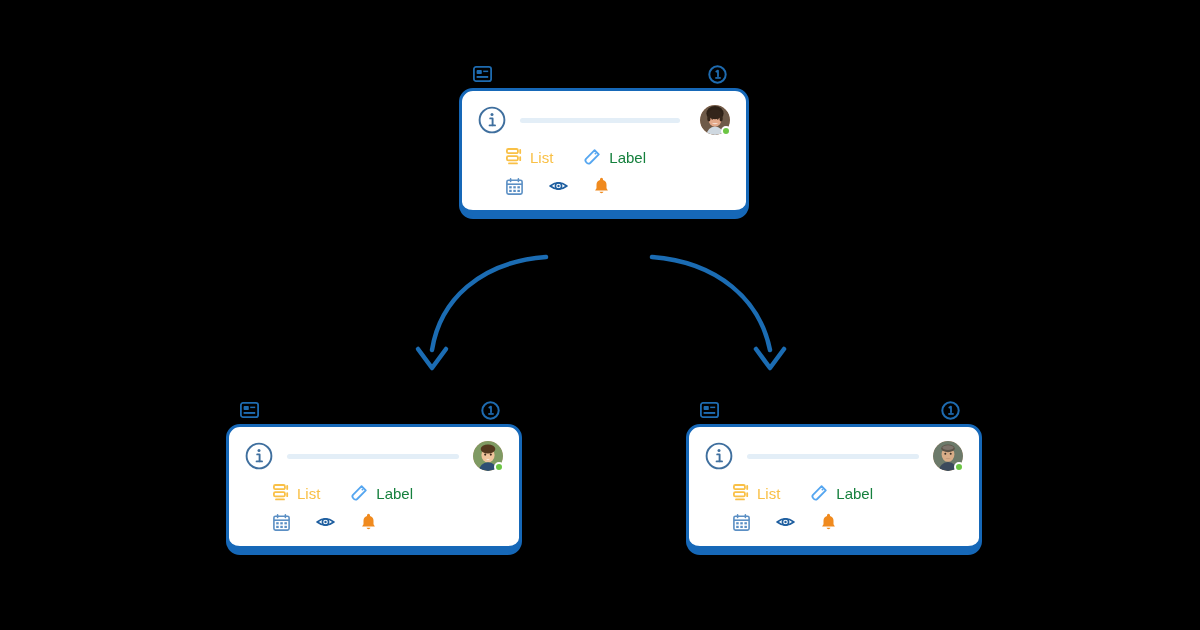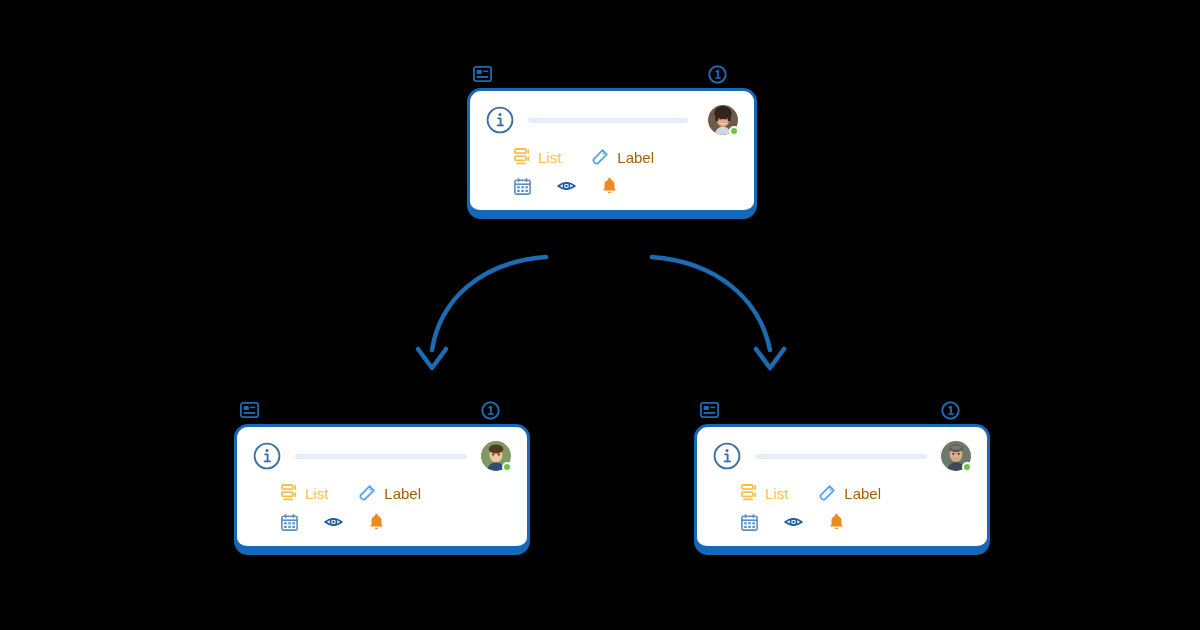--- a/index.html
+++ b/index.html
@@ -44,21 +44,21 @@
     padding: 0 18px;
   }
 
   .badge-icon {
     display: block;
     line-height: 0;
   }
 
   .card {
     position: absolute;
-    left: 12px;
+    left: 4px;
     width: 100%;
     background: #ffffff;
     border: 3px solid #1668b8;
     border-bottom-width: 6px;
     border-radius: 14px;
     box-shadow: 0 3px 0 0 #1668b8;
   }
 
   .card-header {
     display: flex;
@@ -113,21 +113,21 @@
     white-space: nowrap;
   }
 
   .chip .chip-ico { line-height: 0; display: block; }
   .chip .chip-label {
     margin-left: 8px;
     font-weight: 400;
   }
 
   .chip-list .chip-label { color: #f9c046; }
-  .chip-label-tag .chip-label { color: #a16207; }
+  .chip-label-tag .chip-label { color: #15803d; }
 
   .icon-row {
     display: flex;
     align-items: center;
     padding-left: 44px;
   }
 
   .icon-row .ico { line-height: 0; display: block; }
 
   

